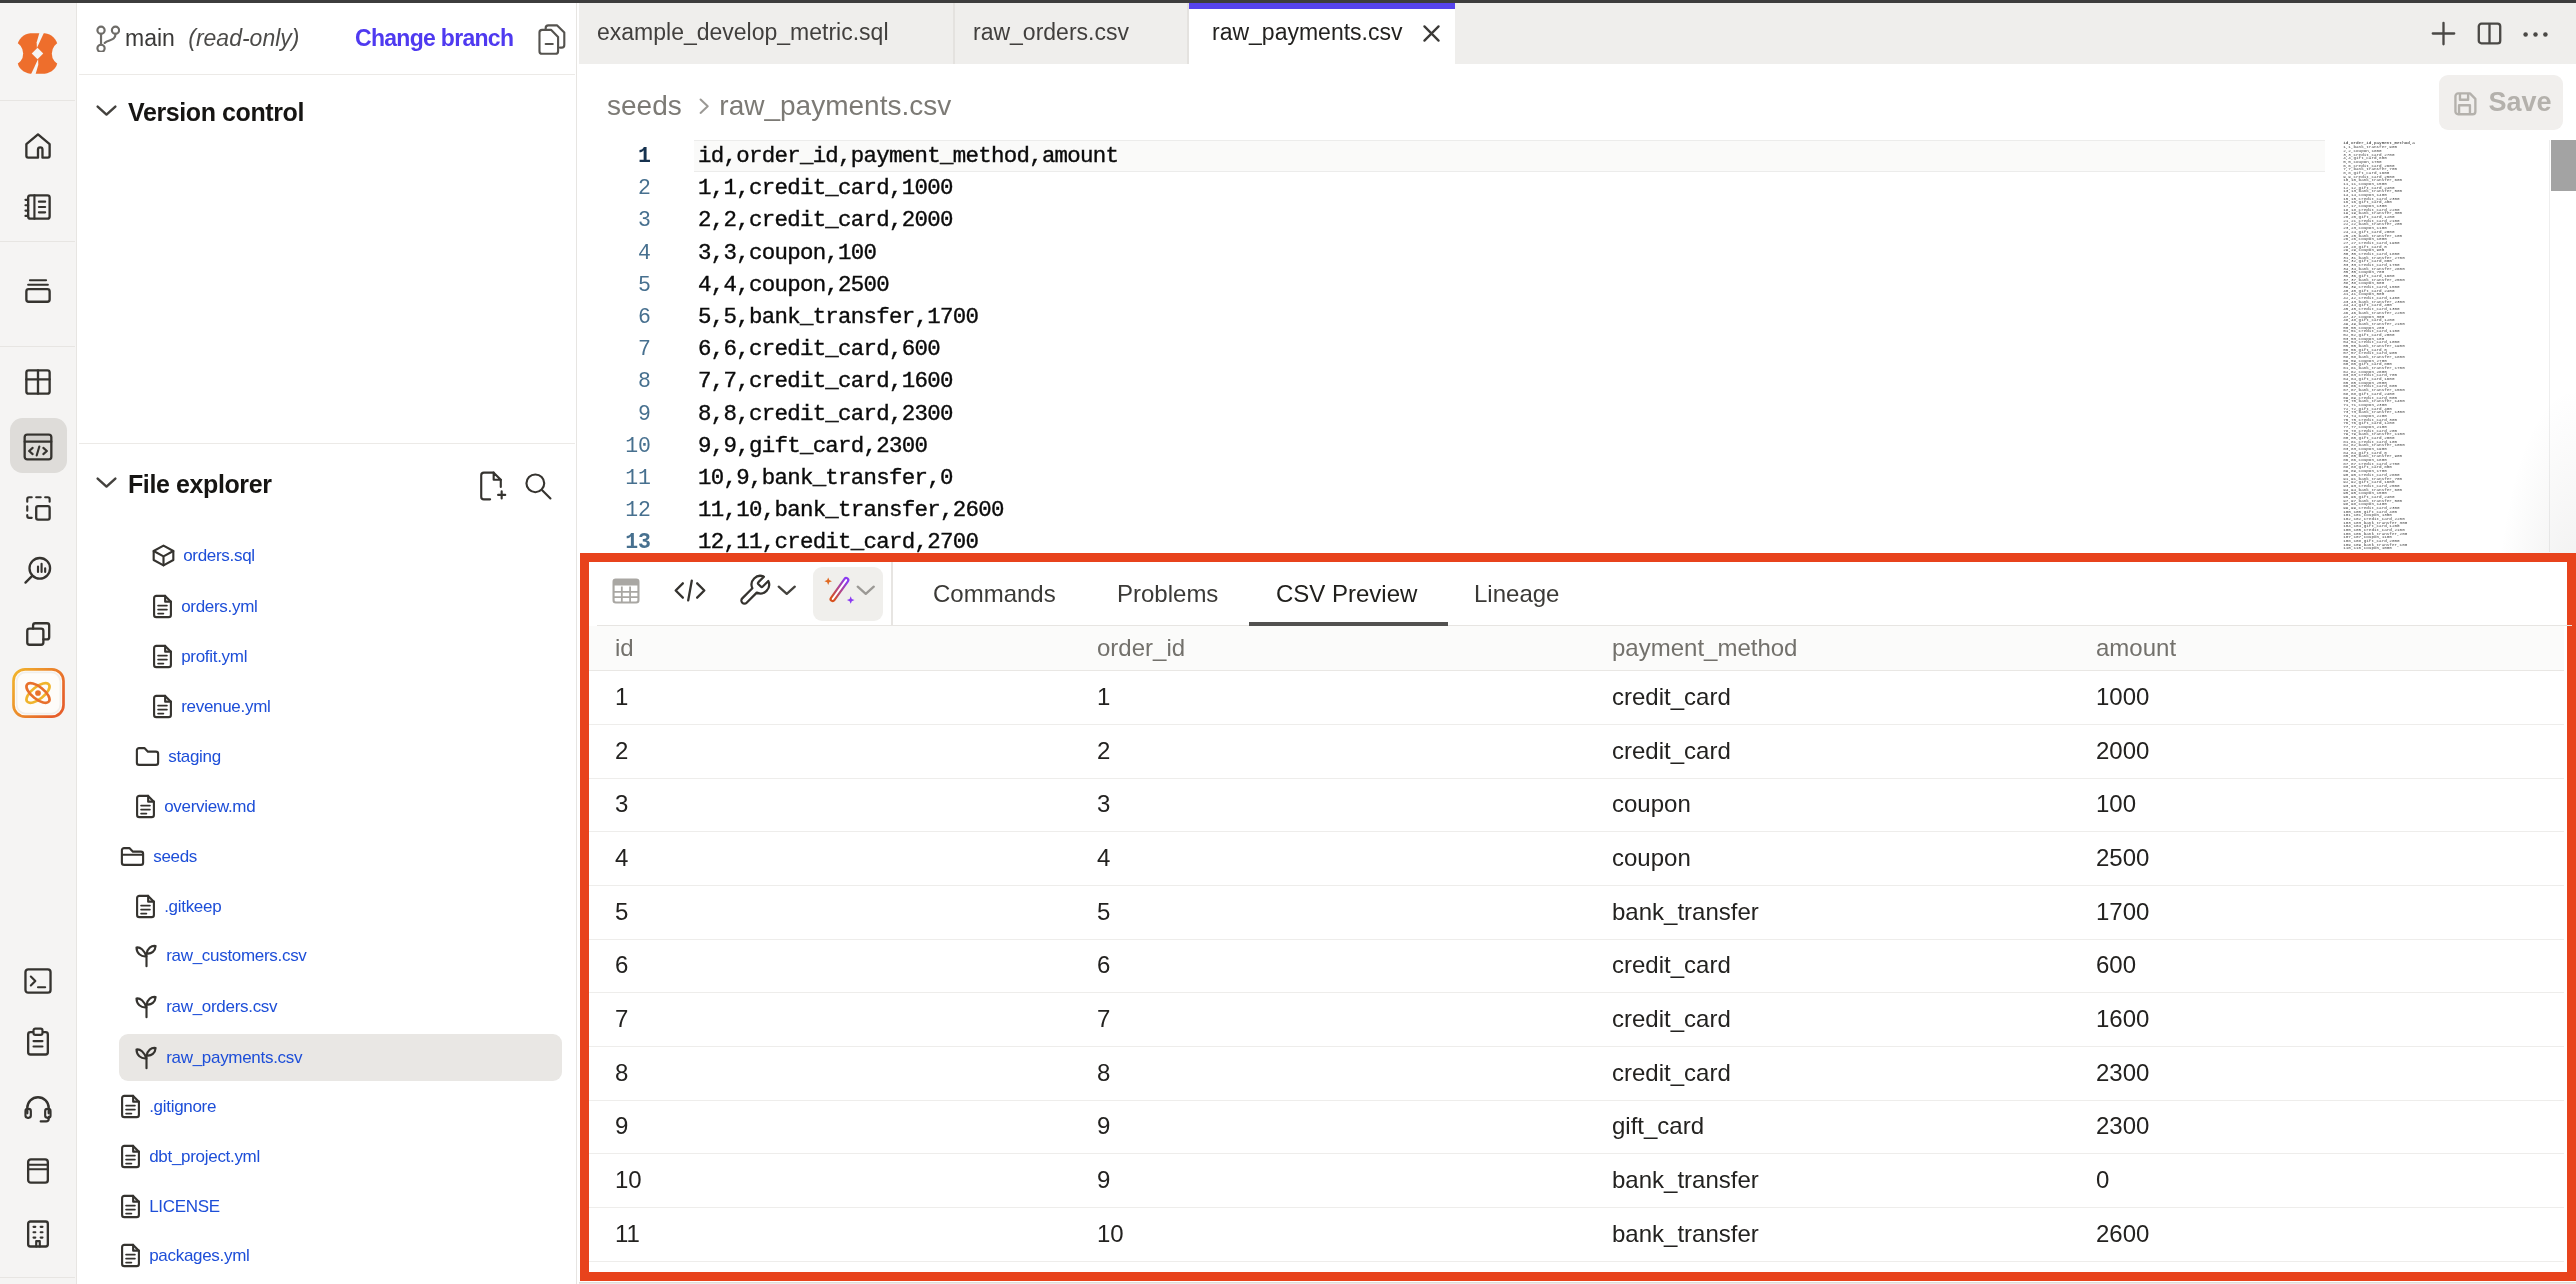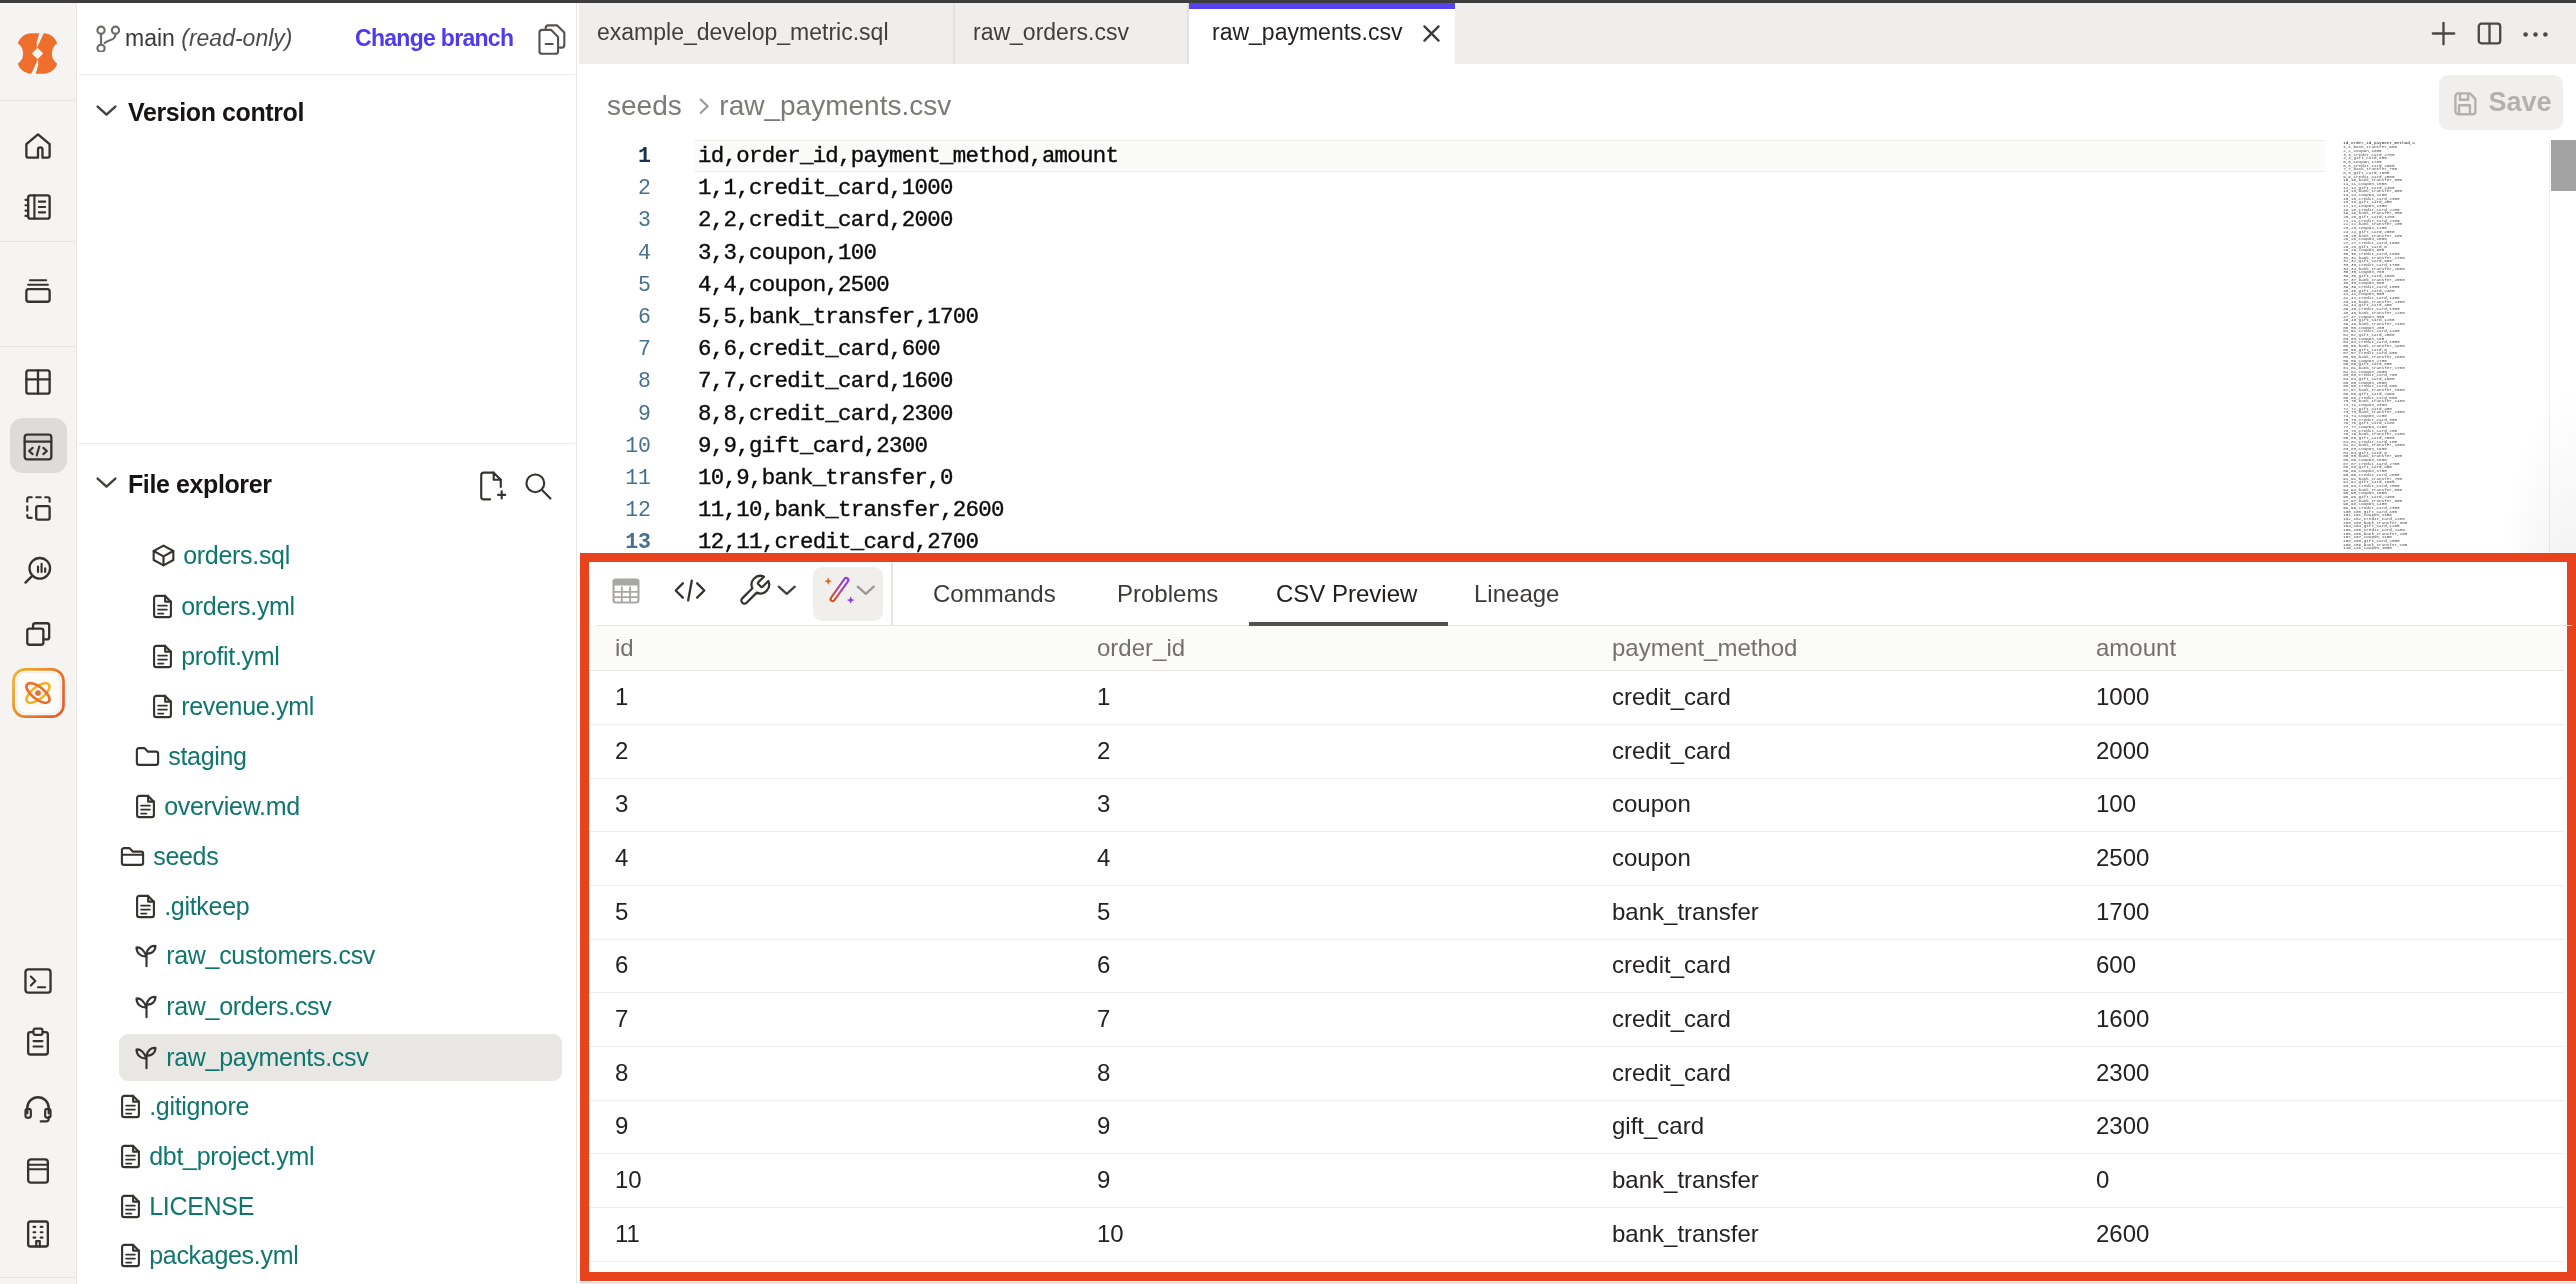--- a/index.html
+++ b/index.html
@@ -10,31 +10,31 @@
   #topline { left:0; top:0; width:2576px; height:2.7px; background:#3d3d3d; z-index:50;}
   
   #rail { left:0; top:2.7px; width:77px; height:1282px; background:#f5f4f3; border-right:1.8px solid #e7e5e2;}
   .railsep { position:absolute; left:0; width:75px; height:1.8px; background:#e7e5e2; }
   #codebox { position:absolute; left:9.8px; top:415px; width:57px; height:55px; background:#dedcd9; border-radius:12.5px; }
   
   
   #panel { left:79px; top:2.7px; width:498px; height:1282px; background:#fff; border-right:1.8px solid #e7e5e2; }
   #phead { position:absolute; left:0; top:0; width:496px; height:72px; border-bottom:1.8px solid #eceae7; }
   #branchlbl { position:absolute; left:46px; top:22.4px; font-size:23px; color:#3a3938; }
-  #branchlbl i { color:#4c4b49; }
+  #branchlbl i { color:#4c4b49;margin-left:7px; }
   #chgbranch { position:absolute; left:276px; top:22.4px; font-size:23px; font-weight:bold; color:#4f3af0; letter-spacing:-0.7px;}
   .secttl { font-size:25px; font-weight:bold; color:#161513; letter-spacing:-0.4px; white-space:nowrap;}
   #pullbtn { position:absolute; left:13.4px; top:159px; width:478px; height:80px; border:2.7px solid #eb9328; border-radius:16px; }
   #pullsep { position:absolute; left:413px; top:0; width:2.7px; height:74px; background:#eb9328; }
   #pulltxt { position:absolute; left:59px; top:23px; font-size:27px; font-weight:bold; color:#ec9227; letter-spacing:-0.9px; white-space:nowrap;}
   #sectsep { position:absolute; left:0; top:440px; width:496px; height:1.8px; background:#eceae7; }
   
   .trow { position:absolute; display:flex; align-items:center; height:50px; }
   .trow svg { flex:0 0 auto; }
-  .tlbl { font-size:25px; color:#0f766e; white-space:nowrap; letter-spacing:-0.3px;}
+  .tlbl { font-size:17px; color:#1d4ed8; white-space:nowrap; letter-spacing:-0.3px;}
   #selrow { position:absolute; left:40px; top:1031px; width:443px; height:47px; background:#e9e7e4; border-radius:9px; }
   
   #tabbar { left:579px; top:2.7px; width:1997px; height:61px; background:#efeeec; }
   .tab { position:absolute; top:0; height:61px; font-size:23px; color:#413f3d; line-height:59px; white-space:nowrap;}
   .tabsep { position:absolute; top:0; width:1.8px; height:61px; background:#e4e2df; }
   #tab3 { position:absolute; left:610px; top:0; width:266px; height:61px; background:#fff; }
   #tab3bar { position:absolute; left:0; top:0; width:266px; height:6.3px; background:#5643ee; }
   #bcrow { left:579px; top:64px; width:1997px; height:77px; background:#fff; }
   #bc { position:absolute; left:28px; top:26px; font-size:28px; color:#7c7a75; }
   #savebtn { position:absolute; left:1860px; top:10.7px; width:124px; height:55px; background:#f1efed; border-radius:9px;

